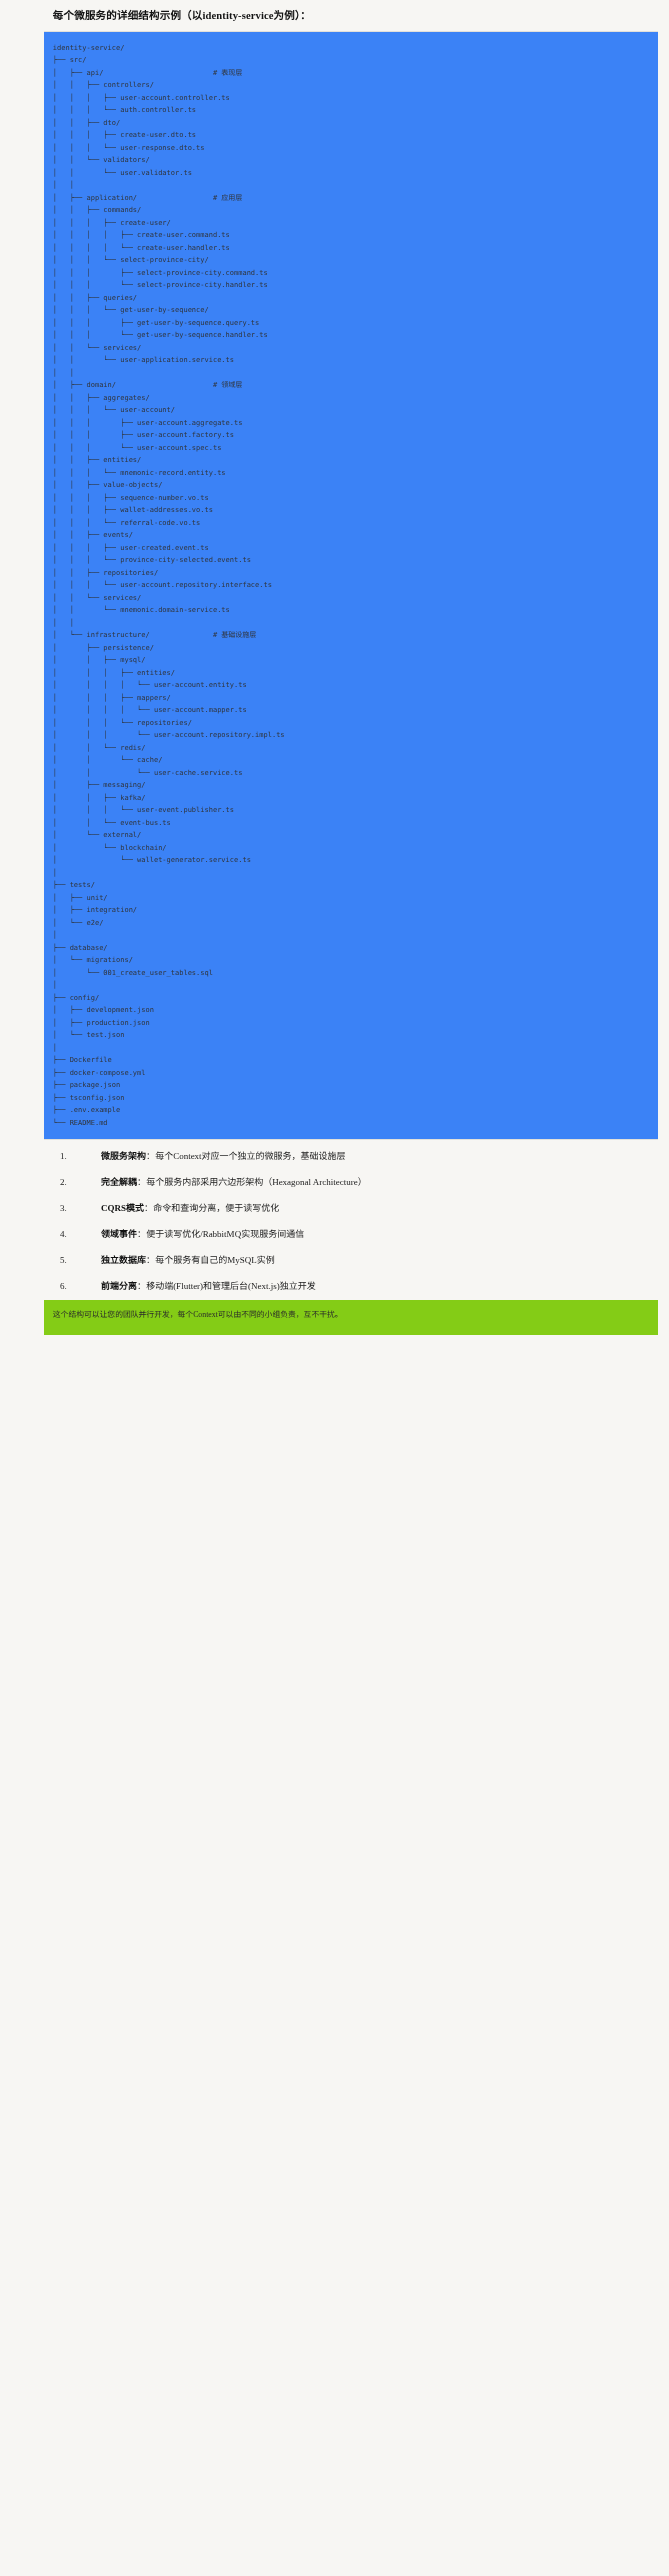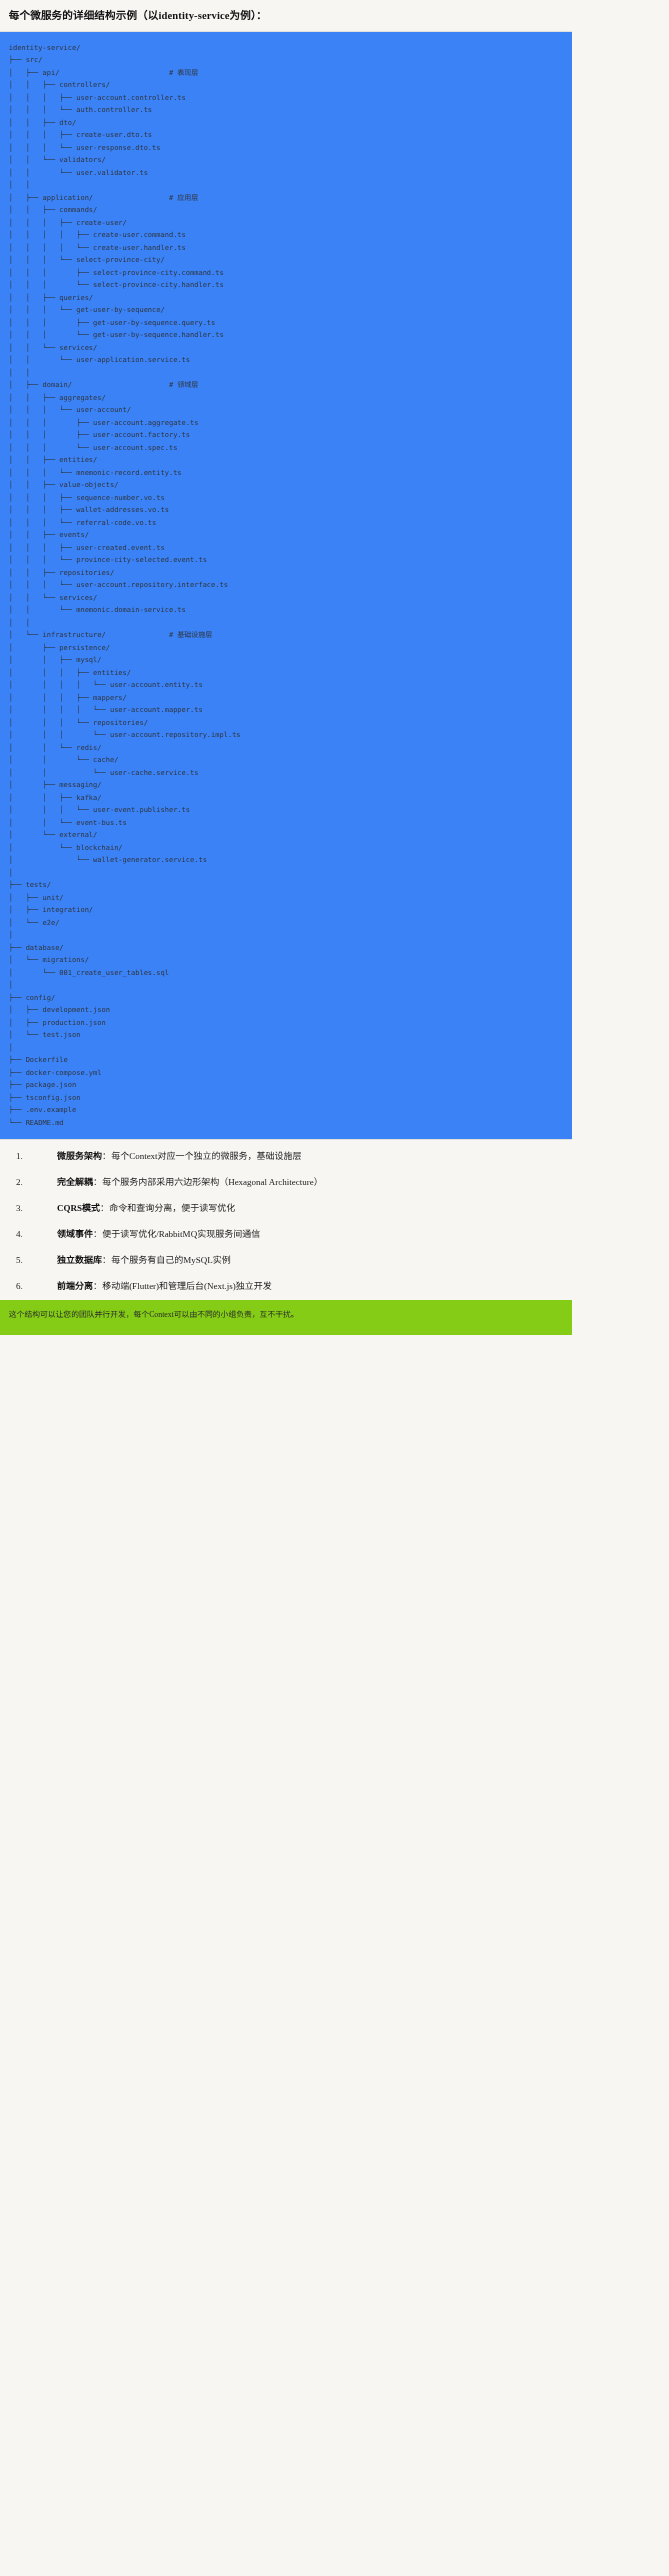--- a/index.html
+++ b/index.html
@@ -8,23 +8,24 @@
     padding: 0;
     background: #f7f6f3;
   }
   body {
     width: 669px;
     font-family: "Liberation Serif", "DejaVu Serif", serif;
     color: #1b1b1b;
     -webkit-font-smoothing: antialiased;
   }
   .page {
-    width: 572px;
+    width: 658px;
     box-sizing: border-box;
     background: #f7f6f3;
+    padding-left: 44px;
   }
 
   
   .doc-header {
     padding: 8.8px 8.8px 7.5px 8.8px;
     background: #f7f6f3;
     border-bottom: 0.6px solid #e2e0da;
   }
   .doc-title {
     margin: 0;

